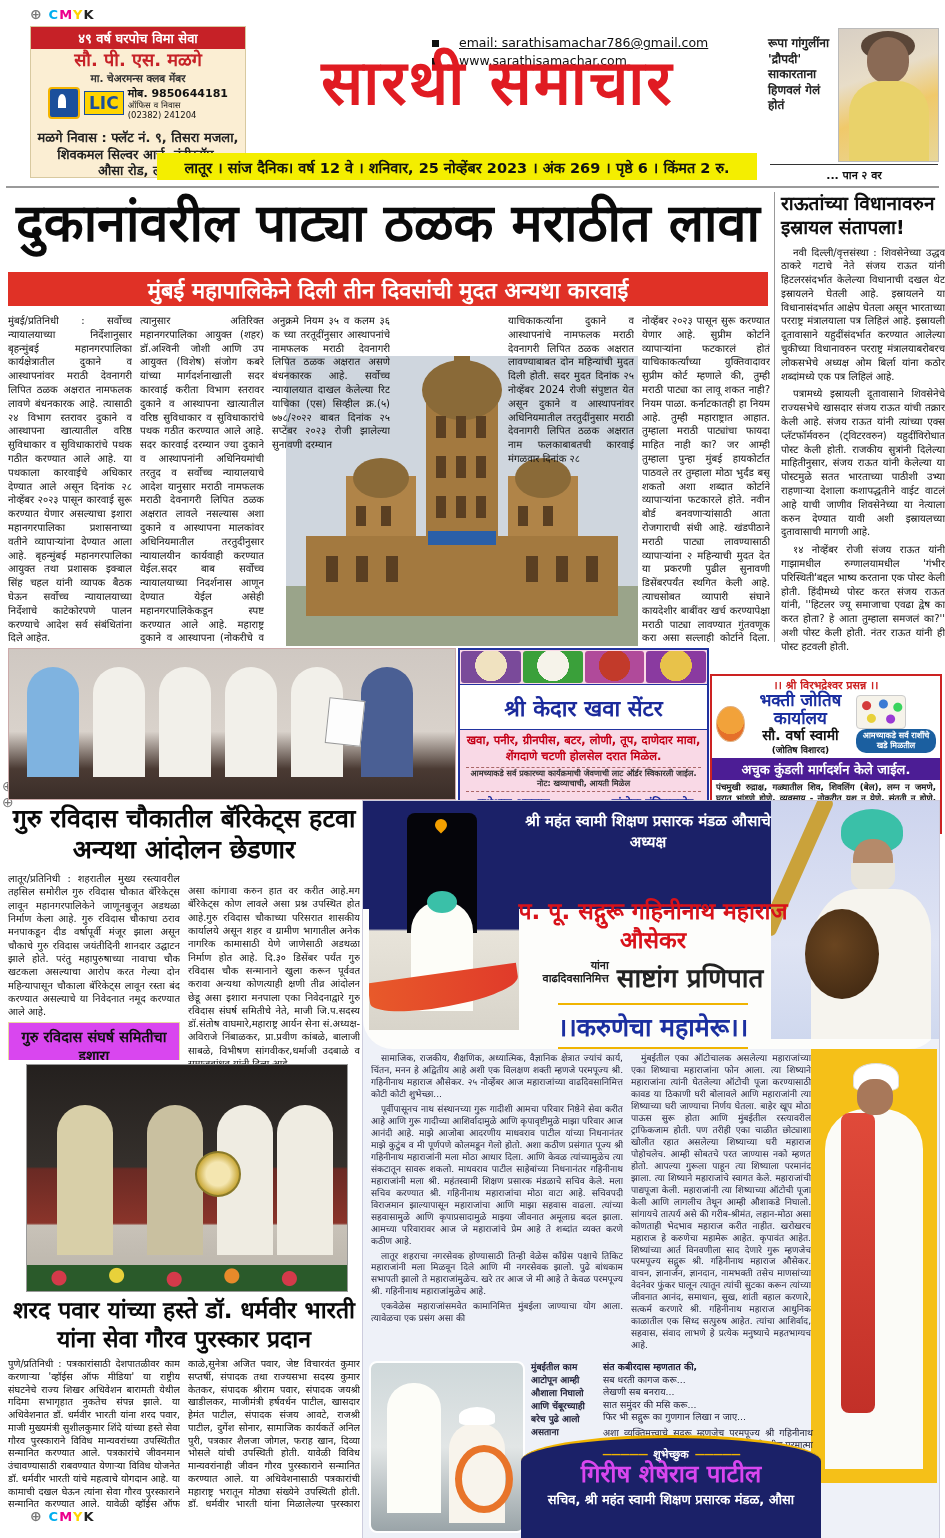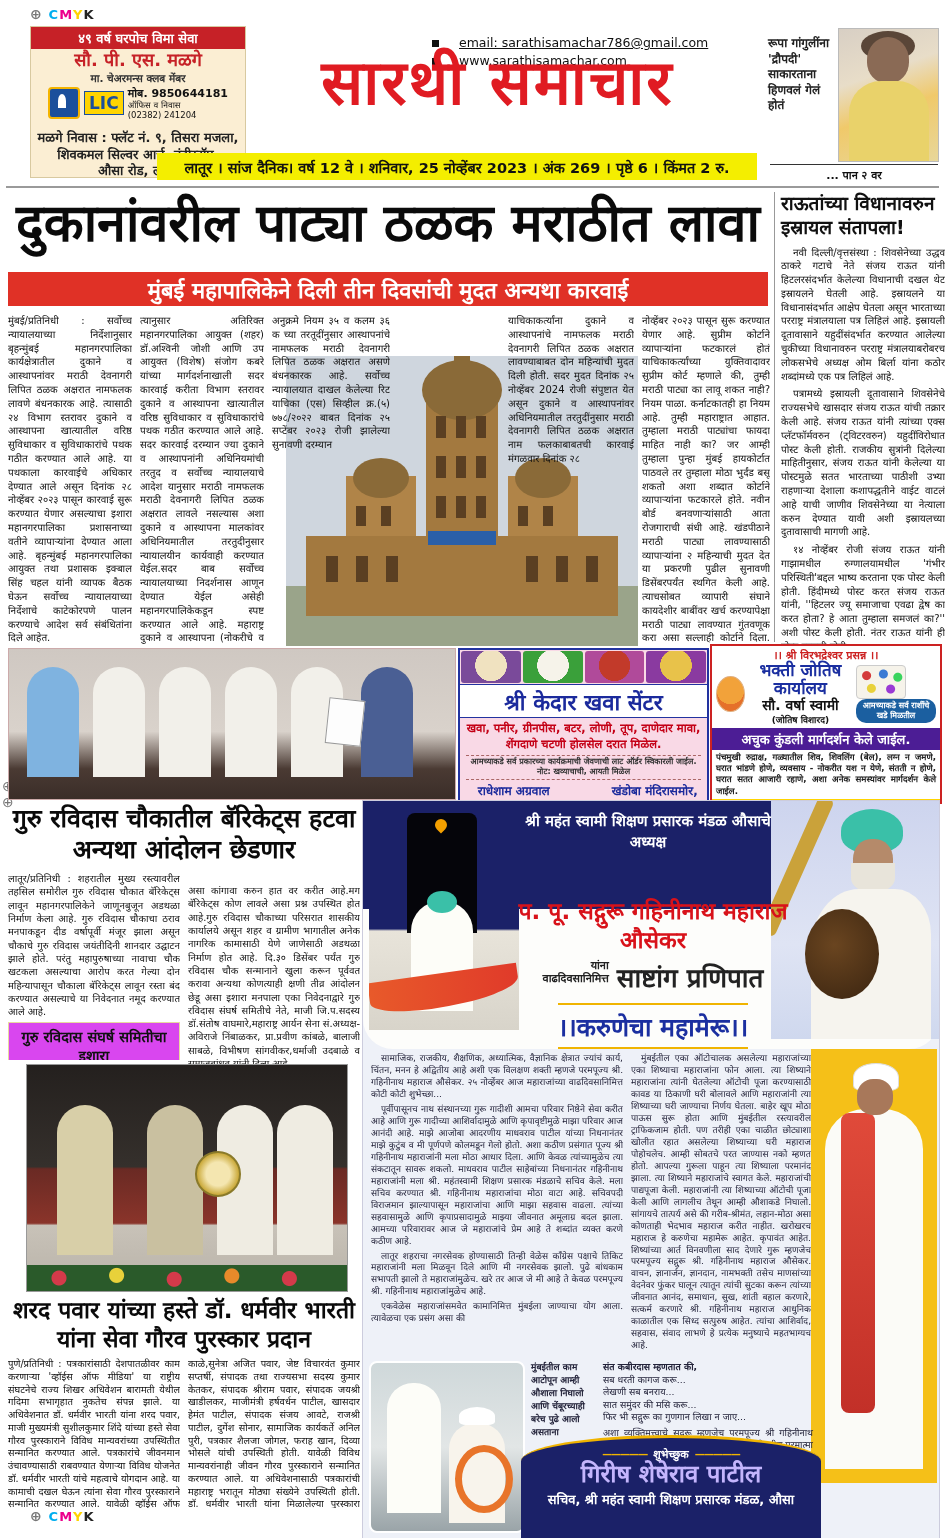--- a/index.html
+++ b/index.html
@@ -60,25 +60,25 @@
   .memo-photo .p2{left:84px}.memo-photo .p3{left:150px}.memo-photo .p4{left:216px}.memo-photo .p5{left:282px}
   .memo-photo .p6{left:352px;background:#4a5f94;}
   .memo-photo .doc{position:absolute;left:318px;top:50px;width:34px;height:44px;background:#fdfdfd;border:1px solid #999;transform:rotate(6deg);}
   .khawa{left:458px;top:648px;width:247px;height:150px;border:2px solid #2233a0;background:#f9d9e6;text-align:center;overflow:hidden;}
   .khawa-foods{display:flex;height:34px;}
   .khawa-foods div{flex:1;margin:1px;border-radius:3px;}
   .kf1{background:radial-gradient(circle at 50% 45%,#f0e2c0 45%,#7a4a9a 46%);}
   .kf2{background:radial-gradient(circle at 50% 45%,#f6f3ea 45%,#3aa03a 46%);}
   .kf3{background:radial-gradient(circle at 50% 45%,#c23a2a 45%,#b04a9a 46%);}
   .kf4{background:radial-gradient(circle at 50% 45%,#e8c24a 45%,#8a3aa0 46%);}
-  .khawa-title{background:#fff;color:#1b2a9c;font-weight:bold;font-size:22px;padding:1px 0;border-top:1px solid #2233a0;border-bottom:1px solid #2233a0;}
+  .khawa-title{background:#fff;color:#1b2a9c;font-weight:bold;font-size:22px;padding:7px 0;border-top:1px solid #2233a0;border-bottom:1px solid #2233a0;}
   .khawa-line{color:#c40016;font-weight:bold;font-size:11.5px;line-height:1.35;margin-top:3px;}
   .khawa-small{color:#333;font-size:8px;font-weight:bold;border-top:1px dashed #a66;border-bottom:1px dashed #a66;margin:3px 6px;padding:1px 0;line-height:1.3;}
   .khawa-contact{display:flex;justify-content:space-between;padding:0 8px;font-size:12px;font-weight:bold;color:#1b2a9c;line-height:1.4;}
-  .jyot{left:710px;top:644px;width:228px;height:156px;border:2px solid #cc2222;background:#fff;text-align:center;overflow:hidden;font-size:10px;}
+  .jyot{left:710px;top:674px;width:228px;height:156px;border:2px solid #cc2222;background:#fff;text-align:center;overflow:hidden;font-size:10px;}
   .jyot-head{color:#cc2222;font-weight:bold;font-size:11px;margin-top:1px;}
   .jyot-title{color:#1b2fa0;font-weight:bold;font-size:17px;line-height:1.05;}
   .jyot-row{display:flex;align-items:center;justify-content:space-between;padding:0 4px;}
   .ganesh{width:34px;height:34px;border-radius:50%;background:radial-gradient(circle at 50% 40%,#f2a23a 55%,#e5702a 56%);border:1px solid #e0b080;}
   .gems{width:48px;height:32px;background:
      radial-gradient(circle at 20% 30%,#d43a3a 0 4px,transparent 5px),
      radial-gradient(circle at 55% 25%,#3a7ad4 0 4px,transparent 5px),
      radial-gradient(circle at 85% 35%,#3ad45e 0 4px,transparent 5px),
      radial-gradient(circle at 30% 70%,#e8d13a 0 4px,transparent 5px),
      radial-gradient(circle at 70% 72%,#9a3ad4 0 4px,transparent 5px),#f6f3ea;border:1px solid #ccc;border-radius:4px;}
@@ -155,21 +155,21 @@
   .small-photo .m2{position:absolute;left:78px;top:60px;width:56px;height:100px;border-radius:26px 26px 0 0;background:#f8f4ec;}
   .small-photo .garl{position:absolute;left:84px;top:82px;width:44px;height:54px;border:7px solid #e8742a;border-radius:50%;background:transparent;}
   .small-photo .cap2{position:absolute;left:88px;top:44px;width:36px;height:18px;border-radius:50% 50% 20% 20%;background:#fff;}
   .lower-cap{width:66px;font-size:9px;font-weight:bold;color:#23233a;line-height:1.45;flex:none;}
   .lower-mid{width:210px;flex:none;font-size:9.3px;color:#23233a;line-height:1.35;}
   .kabir-line{margin:0;}
   .bigad-footer{position:absolute;left:158px;top:634px;width:300px;height:100px;z-index:3;background:#1b2168;
       border-radius:50% 50% 0 0 / 26px 26px 0 0;text-align:center;color:#fff;border-top:3px solid #f0b400;}
   .foot-lbl{font-size:11px;font-weight:bold;margin-top:8px;}
   .foot-lbl::before,.foot-lbl::after{content:"—————";color:#f0b400;font-size:10px;margin:0 6px;letter-spacing:-1px;}
-  .foot-name{color:#c4b5fd;font-weight:bold;font-size:24px;line-height:1.1;}
+  .foot-name{color:#d946ef;font-weight:bold;font-size:24px;line-height:1.1;}
   .foot-title{font-size:13px;font-weight:bold;margin-top:3px;}
 </style>
 </head>
 <body>
 
 <div class="page">
 
   <div class="abs cmyk" style="left:30px;top:6px;"><span class="reg">⊕ </span><span class="c">C</span><span class="m">M</span><span class="y">Y</span><span class="k">K</span></div>
   <div class="abs cmyk" style="left:30px;top:1508px;"><span class="reg">⊕ </span><span class="c">C</span><span class="m">M</span><span class="y">Y</span><span class="k">K</span></div>
   <div class="abs reg" style="left:925px;top:30px;">⊕</div>

